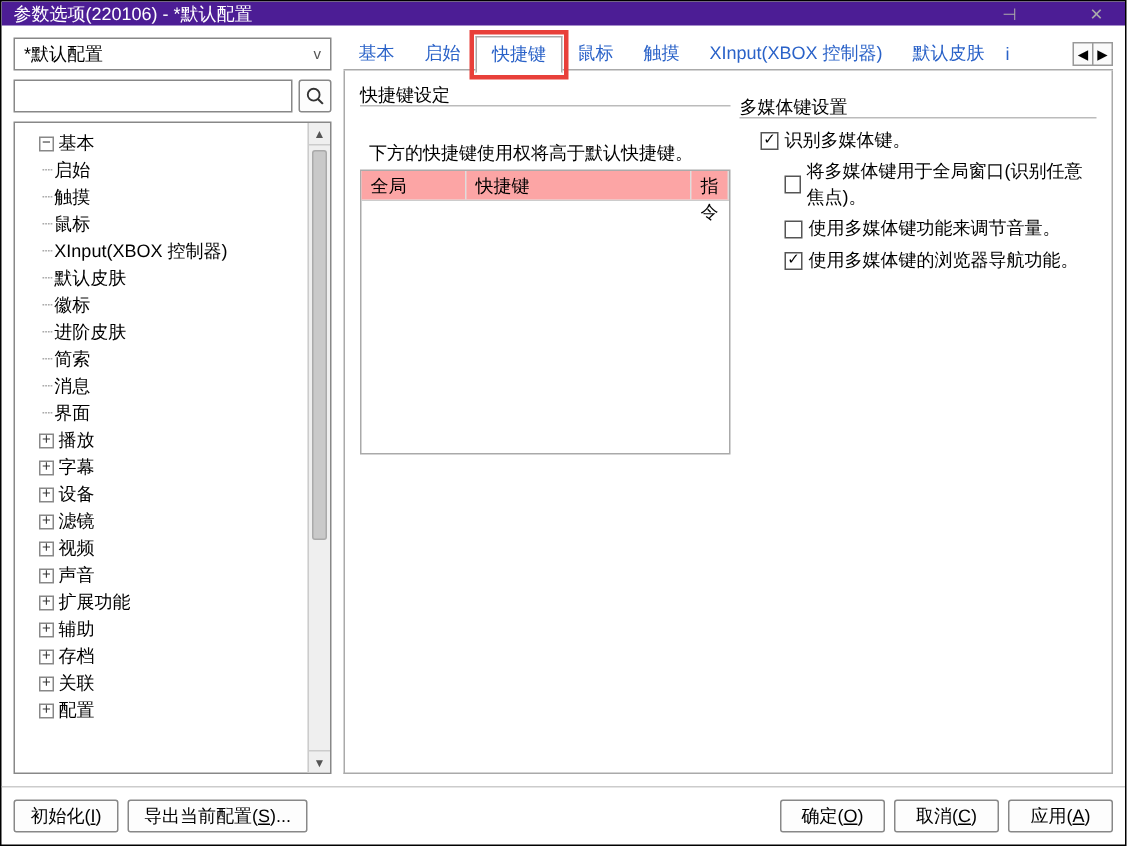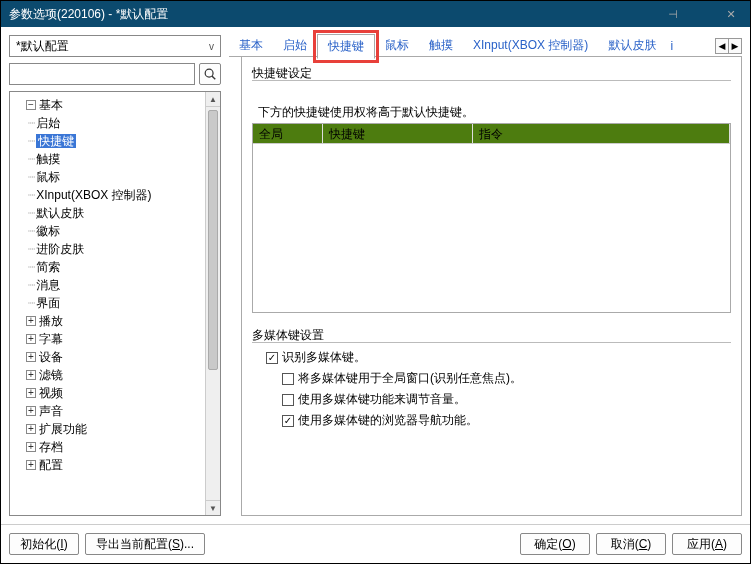--- a/index.html
+++ b/index.html
@@ -9,23 +9,23 @@
     font-size: 12px;
     background: #fff;
     width: 751px;
     height: 564px;
     border: 1px solid #000;
     display: flex;
     flex-direction: column;
     overflow: hidden;
   }
   .titlebar {
-    background: #0c4a6e;
+    background: #4c1d95;
     color: #fff;
-    height: 26px;
+    height: 16px;
     display: flex;
     align-items: center;
     padding: 0 8px;
     font-size: 12px;
     gap: 36px;
   }
   .titlebar .spacer { flex: 1; }
   .titlebar .tb-btn { width: 22px; text-align: center; color: #aaa; font-size: 11px; }
   .content {
     flex: 1;
@@ -191,45 +191,43 @@
     margin-left: -1px;
   }
 
   .panel {
     flex: 1;
     border-left: 1px solid #aaa;
     border-right: 1px solid #aaa;
     border-bottom: 1px solid #aaa;
     padding: 8px 10px;
     display: flex;
-    flex-direction: column;
     gap: 6px;
     overflow: hidden;
-    margin-left: 12px;
   }
   .group-title { font-size: 12px; }
   .group-box {
     border-top: 1px solid #bbb;
     margin-top: -2px;
   }
   .desc { margin: 4px 0 2px 6px; line-height: 18px; }
   .listview {
     border: 1px solid #aaa;
     height: 190px;
     background: #fff;
   }
   .lv-header {
     display: flex;
     border-bottom: 1px solid #ccc;
     height: 20px;
   }
   .lv-header .col {
     padding: 2px 6px;
     border-right: 1px solid #ddd;
-    background: #4d7c0f;
+    background: #fca5a5;
   }
   .col.c1 { width: 70px; }
   .col.c2 { width: 150px; }
   .col.c3 { flex: 1; }
   .row-actions {
     display: flex;
     align-items: center;
     gap: 6px;
     margin-top: 4px;
   }
@@ -303,38 +301,39 @@
         <svg class="mag" viewBox="0 0 16 16">
           <circle cx="7" cy="7" r="4.5" fill="none" stroke="#333" stroke-width="1.4"></circle>
           <line x1="10.2" y1="10.2" x2="14" y2="14" stroke="#333" stroke-width="1.6"></line>
         </svg>
       </div>
     </div>
     <div class="treewrap">
       <div class="tree" id="tree">
           <div class="tn top1"><span class="twisty">−</span><span class="lbl">基本</span></div>
           <div class="tn child "><span class="dotline">┈</span><span class="lbl">启始</span></div>
-          <div class="tn child sel"><span class="dotline">┈</span><span class="lbl">快捷键</span></div>
           <div class="tn child "><span class="dotline">┈</span><span class="lbl">触摸</span></div>
           <div class="tn child "><span class="dotline">┈</span><span class="lbl">鼠标</span></div>
           <div class="tn child "><span class="dotline">┈</span><span class="lbl">XInput(XBOX 控制器)</span></div>
           <div class="tn child "><span class="dotline">┈</span><span class="lbl">默认皮肤</span></div>
           <div class="tn child "><span class="dotline">┈</span><span class="lbl">徽标</span></div>
           <div class="tn child "><span class="dotline">┈</span><span class="lbl">进阶皮肤</span></div>
           <div class="tn child "><span class="dotline">┈</span><span class="lbl">简索</span></div>
           <div class="tn child "><span class="dotline">┈</span><span class="lbl">消息</span></div>
           <div class="tn child "><span class="dotline">┈</span><span class="lbl">界面</span></div>
           <div class="tn top1"><span class="twisty">+</span><span class="lbl">播放</span></div>
           <div class="tn top1"><span class="twisty">+</span><span class="lbl">字幕</span></div>
           <div class="tn top1"><span class="twisty">+</span><span class="lbl">设备</span></div>
           <div class="tn top1"><span class="twisty">+</span><span class="lbl">滤镜</span></div>
           <div class="tn top1"><span class="twisty">+</span><span class="lbl">视频</span></div>
           <div class="tn top1"><span class="twisty">+</span><span class="lbl">声音</span></div>
           <div class="tn top1"><span class="twisty">+</span><span class="lbl">扩展功能</span></div>
+          <div class="tn top1"><span class="twisty">+</span><span class="lbl">辅助</span></div>
           <div class="tn top1"><span class="twisty">+</span><span class="lbl">存档</span></div>
+          <div class="tn top1"><span class="twisty">+</span><span class="lbl">关联</span></div>
           <div class="tn top1"><span class="twisty">+</span><span class="lbl">配置</span></div>
         </div>
       <div class="tree-scrollbar">
         <div class="tree-arrow top">▲</div>
         <div class="tree-thumb"></div>
         <div class="tree-arrow bot">▼</div>
       </div>
     </div>
   </div>
 

